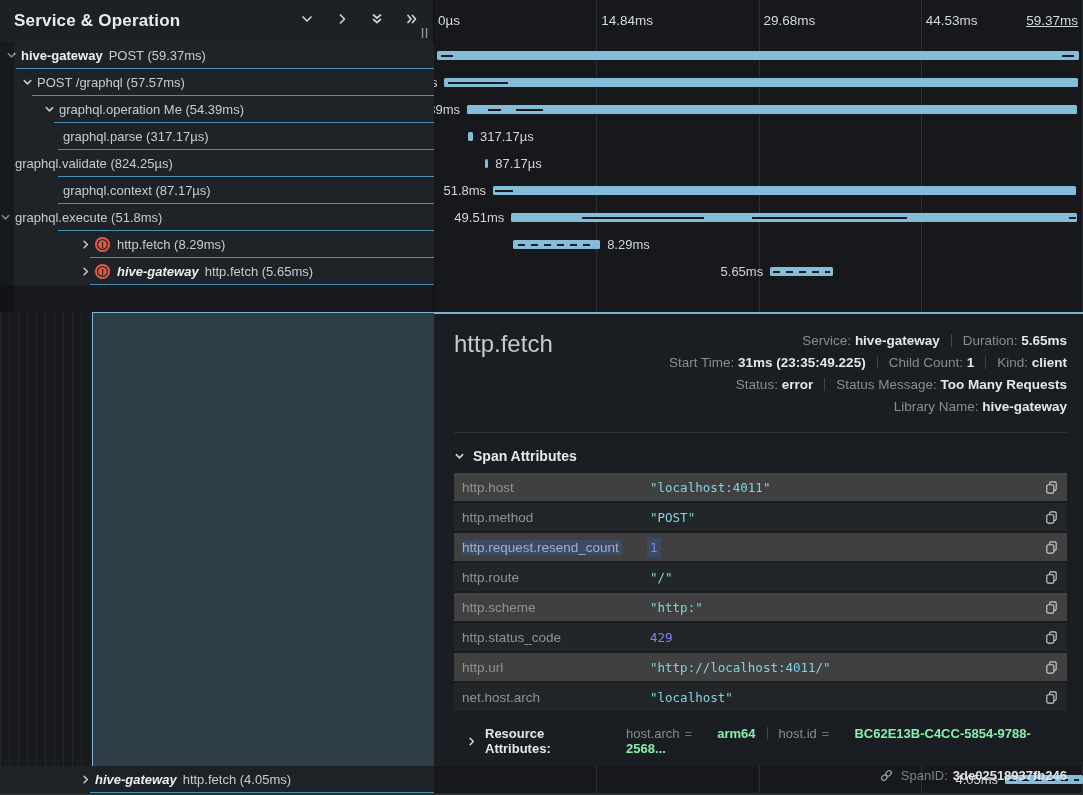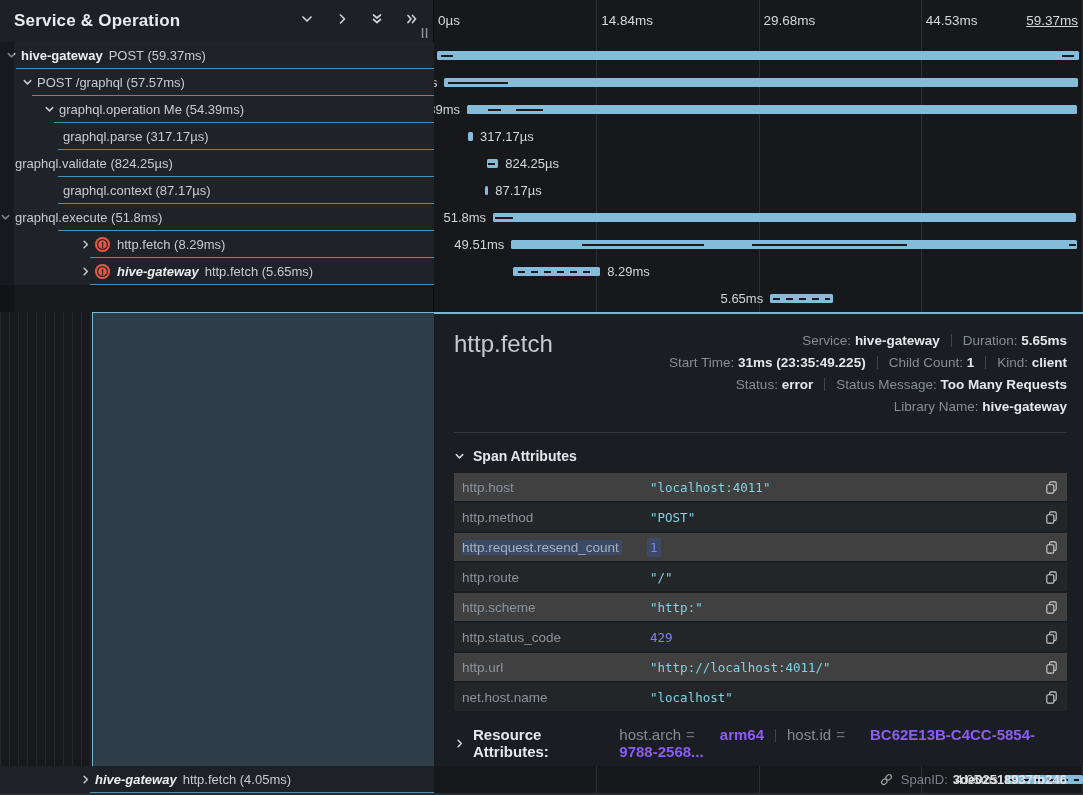--- a/index.html
+++ b/index.html
@@ -65,24 +65,24 @@
   .arow{display:flex;align-items:center;height:28px;margin-bottom:2px;padding:0 8px;box-sizing:border-box;font-size:13.5px;}
   .arow.odd{background:#404040;}
   .arow.even{background:#232629;}
   .akey{width:188px;flex:none;color:#8d939a;white-space:nowrap;overflow:hidden;}
   .akey .hl,.aval .hl{background:var(--sel);border-radius:1px;padding:2px 3px;margin-left:-3px;}
   .akey .hl{color:#a7afbd;}
   .aval{font-family:"DejaVu Sans Mono",monospace;font-size:12.5px;white-space:nowrap;}
   .aval.string{color:var(--str);}
   .aval.number{color:var(--num);}
   .acopy{margin-left:auto;color:#c9ccd0;display:flex;align-items:center;cursor:pointer;}
-  .rarow{display:flex;align-items:center;padding:13px 16px 0 20px;font-size:15px;color:#868b92;}
+  .rarow{display:flex;align-items:center;padding:13px 16px 0 32px;font-size:13px;color:#868b92;}
   .rarow .chev{color:#cfd3d7;margin-right:8px;display:flex;}
   .rarow .rtitle{color:#e5e7ea;font-weight:bold;margin-right:14px;}
-  .rarow b{color:#8b5cf6;font-weight:bold;margin-left:20px;}
+  .rarow b{color:#86efac;font-weight:bold;margin-left:20px;}
   .rarow .eq{color:#6a6f76;margin:0 5px;}
   .spanid{display:flex;justify-content:flex-end;align-items:center;padding:12px 16px 0 0;font-size:13px;color:#7e838a;}
   .spanid b{color:#e0e3e6;font-weight:bold;margin-left:5px;}
   .spanid .licon{color:#9throat;}
   .licon{color:#9aa0a6;margin-right:7px;display:flex;}
 </style>
 </head>
 <body>
 
 <div class="app">
@@ -257,26 +257,20 @@
             <div class="seg" style="left: 3.5%; width: 2%;"></div>
             <div class="seg" style="left: 8%; width: 4.5%;"></div>
           </div>
           <span class="blabel" style="right: calc(94.9% + 7px);">54.39ms</span>
         </div>
         <div class="brow">
           <div class="bar" style="left: 5.3%; width: 0.7%;"></div>
           <span class="blabel" style="left: calc(6% + 7px);">317.17µs</span>
         </div>
         <div class="brow">
-          <div class="bar" style="left: 8.2%; width: 1.7%;">
-            <div class="dashes"></div>
-          </div>
-          <span class="blabel" style="left: calc(9.9% + 7px);">824.25µs</span>
-        </div>
-        <div class="brow">
           <div class="bar" style="left: 7.9%; width: 0.45%;"></div>
           <span class="blabel" style="left: calc(8.35% + 7px);">87.17µs</span>
         </div>
         <div class="brow">
           <div class="bar" style="left: 9.1%; width: 89.9%;">
             <div class="seg" style="left: 0.4%; width: 3%;"></div>
           </div>
           <span class="blabel" style="right: calc(90.9% + 7px);">51.8ms</span>
         </div>
         <div class="brow">
@@ -385,21 +379,21 @@
             <div class="akey">http.url</div>
             <div class="aval string">"http://localhost:4011/"</div>
             <span class="acopy">
               <svg width="15" height="15" viewBox="0 0 16 16" fill="none" stroke="currentColor" stroke-width="1.2">
                 <rect x="3" y="5" width="7.5" height="9" rx="1.5"></rect>
                 <path d="M6 5 V3.5 A1.5 1.5 0 0 1 7.5 2 H11.5 A1.5 1.5 0 0 1 13 3.5 V9.5 A1.5 1.5 0 0 1 11.5 11 H10.5"></path>
               </svg>
             </span>
           </div>
           <div class="arow even">
-            <div class="akey">net.host.name</div>
+            <div class="akey">net.host.arch</div>
             <div class="aval string">"localhost"</div>
             <span class="acopy">
               <svg width="15" height="15" viewBox="0 0 16 16" fill="none" stroke="currentColor" stroke-width="1.2">
                 <rect x="3" y="5" width="7.5" height="9" rx="1.5"></rect>
                 <path d="M6 5 V3.5 A1.5 1.5 0 0 1 7.5 2 H11.5 A1.5 1.5 0 0 1 13 3.5 V9.5 A1.5 1.5 0 0 1 11.5 11 H10.5"></path>
               </svg>
             </span>
           </div>
         </div>
       <div class="rarow">

